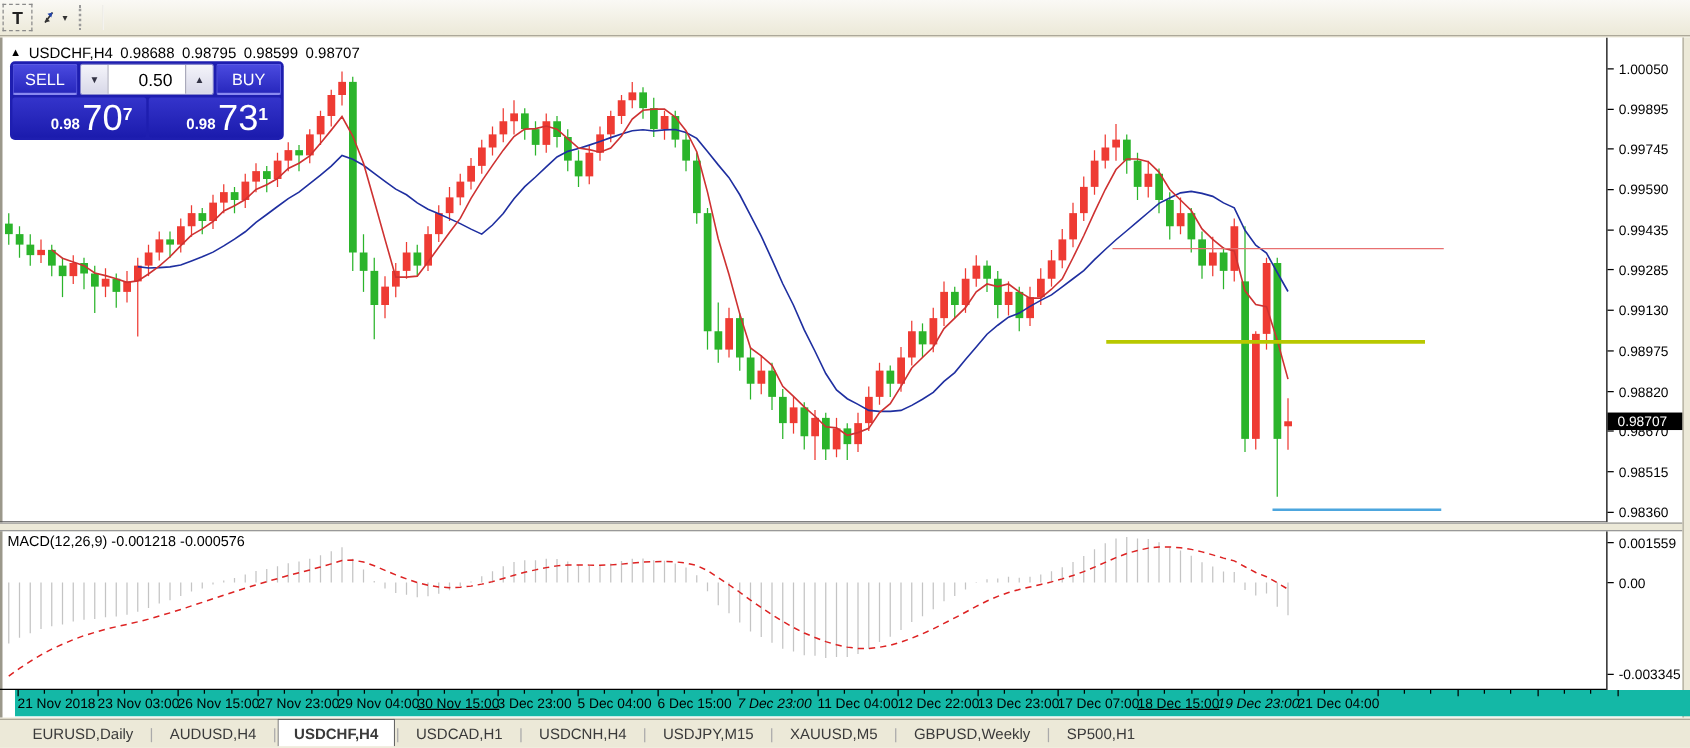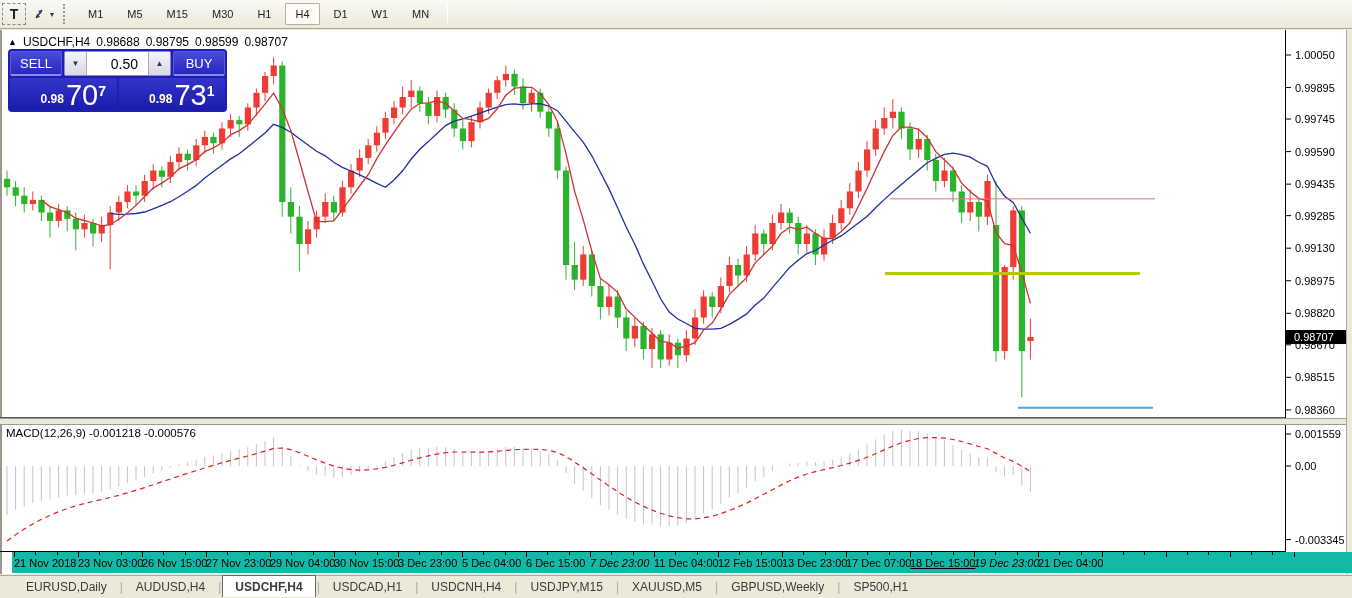--- a/index.html
+++ b/index.html
@@ -66,31 +66,20 @@
       </div>
     <div class="tool-btn">
       <svg width="16" height="16" viewBox="0 0 16 16" style="position:static">
         <path d="M5 12 L11 4" stroke="#333" stroke-width="1.4" fill="none"></path>
         <path d="M11 4 l-4 1 3 3 z" fill="#2244AA"></path>
         <path d="M5 12 l4 -1 -3 -3 z" fill="#333"></path>
       </svg>
       <span class="caret">▾</span>
     </div>
     <div class="grip"></div>
-    <div style="display:flex" id="tf-row">
-        <div class="tf-btn">M1</div>
-        <div class="tf-btn">M5</div>
-        <div class="tf-btn">M15</div>
-        <div class="tf-btn">M30</div>
-        <div class="tf-btn">H1</div>
-        <div class="tf-btn active">H4</div>
-        <div class="tf-btn">D1</div>
-        <div class="tf-btn">W1</div>
-        <div class="tf-btn">MN</div>
-      </div>
     <div class="vsep"></div>
   </div>
 
   <div class="chart-window"></div>
 
   <svg id="main-svg" width="1352" height="388" viewBox="0 30 1352 388">
       <g>
         <line x1="7" y1="170.49999999999892" x2="7" y2="195.69999999999848" stroke="#2BB42B" stroke-width="1"></line>
         <rect x="4" y="178.89999999999802" width="6.2" height="8.400000000001398" fill="#2BB42B"></rect>
         <line x1="15.6" y1="180.99999999999778" x2="15.6" y2="206.19999999999968" stroke="#2BB42B" stroke-width="1"></line>
@@ -600,27 +589,27 @@
       <div class="tick" style="left: 1196.48px; height: 3px;"></div>
       <div class="tick" style="left: 1217.81px; height: 5px;"></div>
       <div class="tick" style="left: 1239.14px; height: 3px;"></div>
       <div class="tick" style="left: 1260.47px; height: 3px;"></div>
       <div class="tick" style="left: 1281.8px; height: 5px;"></div>
       <span class="dlabel" style="left: 2px;">21 Nov 2018</span>
       <span class="dlabel" style="left: 66px;">23 Nov 03:00</span>
       <span class="dlabel" style="left: 130px;">26 Nov 15:00</span>
       <span class="dlabel" style="left: 194px;">27 Nov 23:00</span>
       <span class="dlabel" style="left: 258px;">29 Nov 04:00</span>
-      <span class="dlabel" style="left: 322px;">30 Nov 15:00</span>
+      <span class="dlabel" style="left: 322px; text-decoration: underline;">30 Nov 15:00</span>
       <span class="dlabel" style="left: 386px;">3 Dec 23:00</span>
       <span class="dlabel" style="left: 450px;">5 Dec 04:00</span>
       <span class="dlabel" style="left: 514px;">6 Dec 15:00</span>
       <span class="dlabel" style="left: 578px; font-style: italic;">7 Dec 23:00</span>
       <span class="dlabel" style="left: 642px;">11 Dec 04:00</span>
-      <span class="dlabel" style="left: 706px;">12 Feb 15:00</span>
+      <span class="dlabel" style="left: 706px;">12 Dec 22:00</span>
       <span class="dlabel" style="left: 770px;">13 Dec 23:00</span>
       <span class="dlabel" style="left: 834px;">17 Dec 07:00</span>
       <span class="dlabel" style="left: 898px; text-decoration: underline;">18 Dec 15:00</span>
       <span class="dlabel" style="left: 962px; font-style: italic;">19 Dec 23:00</span>
       <span class="dlabel" style="left: 1026px;">21 Dec 04:00</span>
     </div>
 
   <div class="tabbar" id="tab-row">
       <div class="tab">EURUSD,Daily</div>
       <span class="tabsep">|</span>

